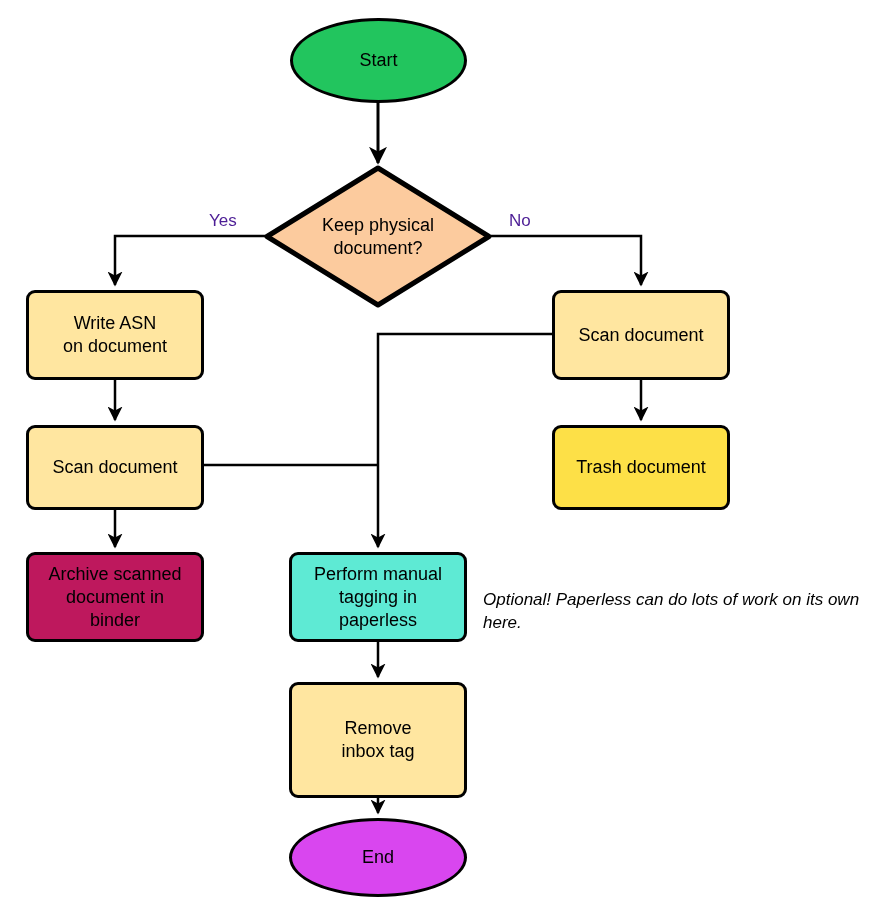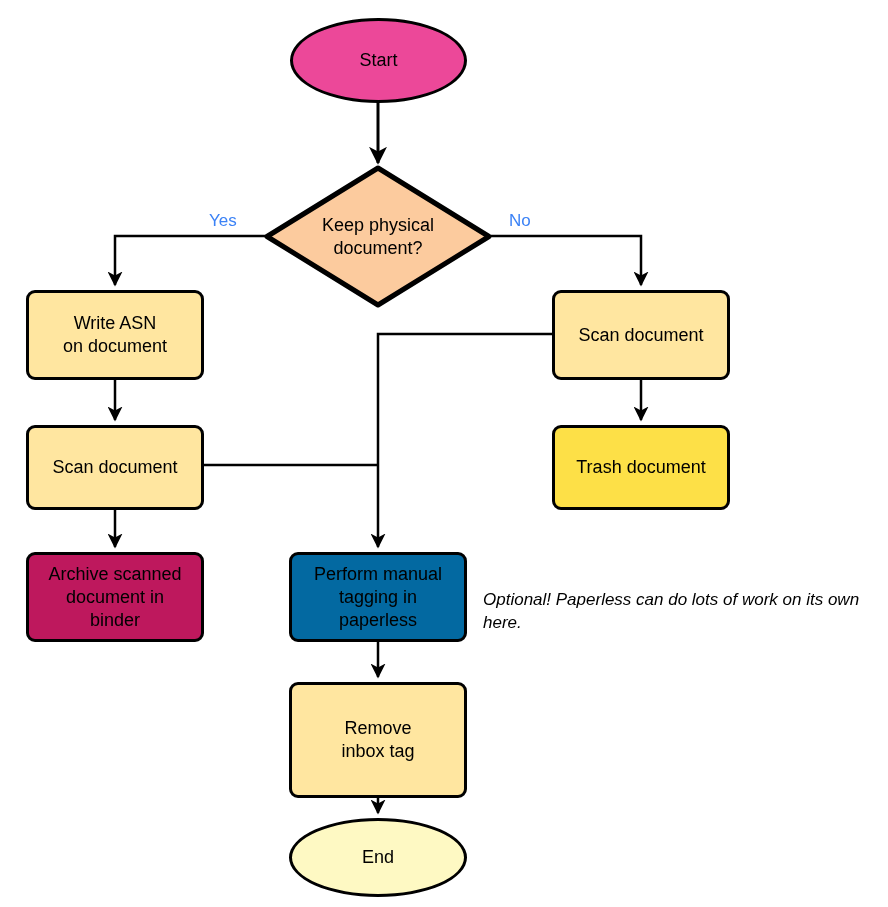--- a/index.html
+++ b/index.html
@@ -60,21 +60,21 @@
     height: 100%;
   }
   .decision-label {
     position: relative;
     z-index: 1;
   }
   .edge-label {
     position: absolute;
     font-size: 17px;
     line-height: 20px;
-    color: #3b82f6;
+    color: #4c1d95;
     z-index: 3;
     white-space: nowrap;
   }
   .note {
     position: absolute;
     font-size: 17px;
     line-height: 23px;
     font-style: italic;
     color: #000000;
     z-index: 3;
@@ -106,21 +106,21 @@
 
     <path d="M 552 334 L 378 334 L 378 547" stroke="#000000" stroke-width="2.5" fill="none" marker-end="url(#arrow)"></path>
 
     <path d="M 204 465 L 378 465" stroke="#000000" stroke-width="2.5" fill="none"></path>
 
     <path d="M 378 642 L 378 677" stroke="#000000" stroke-width="2.5" fill="none" marker-end="url(#arrow)"></path>
 
     <path d="M 378 772 L 378 813" stroke="#000000" stroke-width="2.5" fill="none" marker-end="url(#arrow)"></path>
   </svg>
 
-  <div class="node terminal" style="left:290px; top:18px; width:177px; height:85px; background:#ec4899;">
+  <div class="node terminal" style="left:290px; top:18px; width:177px; height:85px; background:#22c55e;">
     <span>Start</span>
   </div>
 
   <div class="node decision" style="left:264px; top:165px; width:228px; height:143px;">
     <svg class="decision-shape" viewBox="0 0 228 143" preserveAspectRatio="none" xmlns="http://www.w3.org/2000/svg">
       <polygon points="114,3 225,71.5 114,140 3,71.5" fill="#fccb9e" stroke="#000000" stroke-width="5" stroke-linejoin="round"></polygon>
     </svg>
     <span class="decision-label">Keep physical
 document?</span>
   </div>
@@ -144,30 +144,30 @@
   </div>
 
   <div class="node process" style="left:552px; top:290px; width:178px; height:90px; background:#ffe6a0;">
     <span>Scan document</span>
   </div>
 
   <div class="node process" style="left:552px; top:425px; width:178px; height:85px; background:#fde047;">
     <span>Trash document</span>
   </div>
 
-  <div class="node process" style="left:289px; top:552px; width:178px; height:90px; background:#0369a1;">
+  <div class="node process" style="left:289px; top:552px; width:178px; height:90px; background:#5eead4;">
     <span>Perform manual
 tagging in
 paperless</span>
   </div>
 
   <div class="node process" style="left:289px; top:682px; width:178px; height:116px; background:#ffe6a0;">
     <span>Remove
 inbox tag</span>
   </div>
 
-  <div class="node terminal" style="left:289px; top:818px; width:178px; height:79px; background:#fef9c3;">
+  <div class="node terminal" style="left:289px; top:818px; width:178px; height:79px; background:#d946ef;">
     <span>End</span>
   </div>
 
   <div class="note" style="left:483px; top:588px; width:400px;">Optional! Paperless can do lots of work on its own here.</div>
 
 </div>
 
 </body></html>

